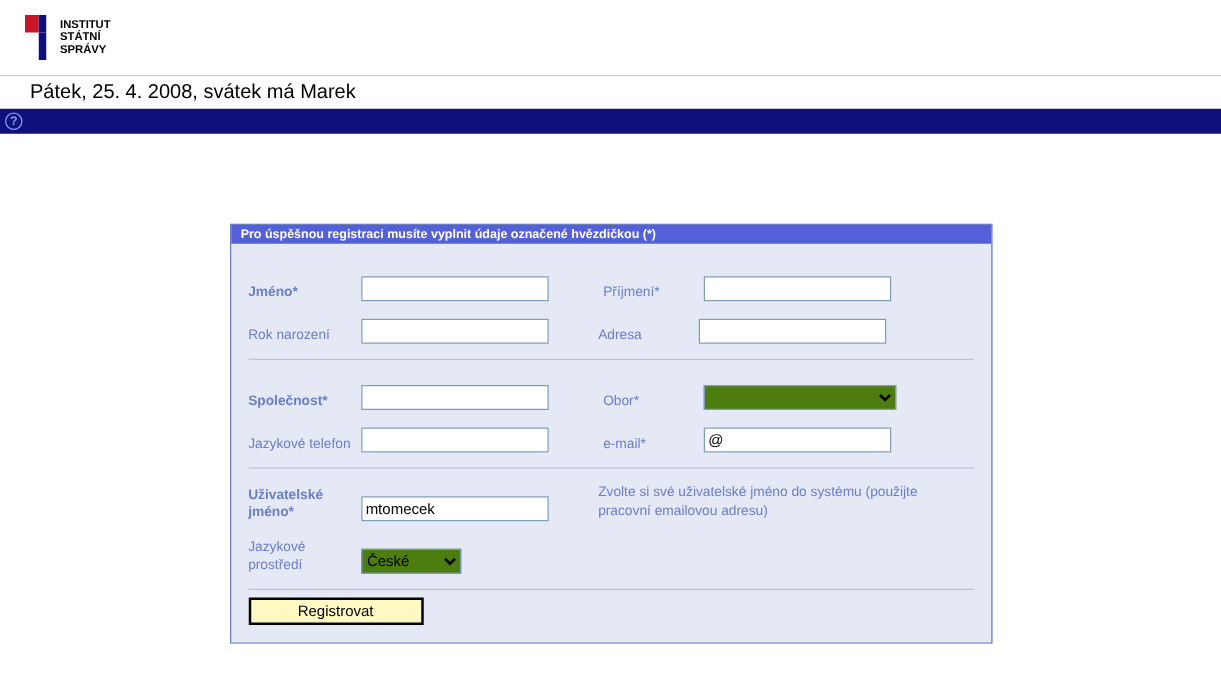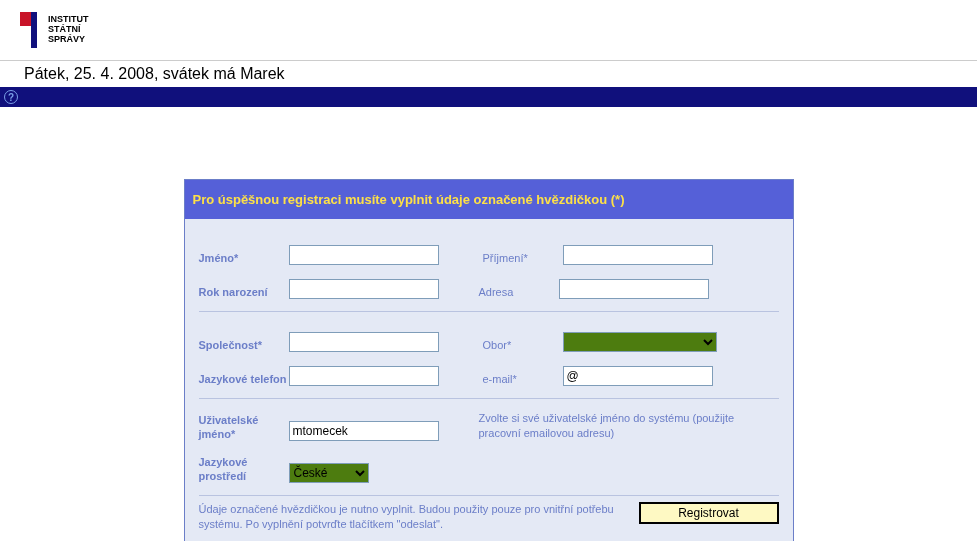--- a/index.html
+++ b/index.html
@@ -10,29 +10,29 @@
     .logo-mark { width: 22px; height: 36px; position: relative; }
     .logo-text { font-size: 9px; font-weight: bold; line-height: 1.1; text-transform: uppercase; }
     
     .status-bar { padding: 4px 24px; font-size: 16px; }
     
     .nav-bar { background: #10107c; height: 20px; display: flex; align-items: center; padding: 0 4px; }
     .help-icon { width: 14px; height: 14px; border: 1.5px solid #7aa0e8; border-radius: 50%; color: #7aa0e8; font-size: 10px; font-weight: bold; display: flex; align-items: center; justify-content: center; cursor: pointer; }
     
     .form-wrap { display: flex; justify-content: center; margin-top: 72px; }
     .form-panel { width: 610px; border: 1px solid #6b7ec8; background: #e4e9f5; }
-    .form-title { background: #5560d8; color: #fde047; font-weight: bold; font-size: 13px; padding: 12px 8px; }
+    .form-title { background: #5560d8; color: #ffffff; font-weight: bold; font-size: 10px; padding: 2px 8px; }
     
     .form-body { padding: 10px 14px 14px 14px; }
     .section { padding: 8px 0; }
     .divider { border: none; border-top: 1px solid #b9c3e0; margin: 4px 0; }
     
     .row { display: flex; align-items: flex-end; gap: 0; min-height: 28px; }
     .row + .row { margin-top: 6px; }
-    .col-label { width: 90px; color: #6b7ec8; font-size: 11px; line-height: 1.2; font-weight: bold; }
+    .col-label { width: 90px; color: #6b7ec8; font-size: 11px; line-height: 1.2; }
     .col-label.bold { font-weight: bold; }
     .col-field { width: 170px; }
     .col-label2 { width: 80px; color: #6b7ec8; font-size: 11px; margin-left: 20px; line-height: 1.2; }
     .col-label2.bold { font-weight: normal; margin-left: 24px; }
     .col-field2 { width: 170px; }
     
     input[type="text"] { width: 150px; height: 20px; border: 1px solid #7f9db9; font-size: 12px; padding: 1px 3px; background: #fff; }
     select { height: 20px; border: 1px solid #7f9db9; font-size: 12px; background: #4d7c0f; }
     select.wide { width: 154px; }
     select.narrow { width: 80px; }
@@ -126,19 +126,18 @@
             <select class="narrow">
               <option>České</option>
             </select>
           </div>
         </div>
       </div>
 
       <hr class="divider">
 
       <div class="footer-row">
-        <div class="footer-text">Údaje označené hvězdičkou je nutno vyplnit. Budou použity pouze pro vnitřní potřebu systému. Po vyplnění potvrďte tlačítkem "odeslat".</div>
         <button class="submit-btn">Registrovat</button>
       </div>
 
     </div>
   </div>
 </div>
 
 </body></html>

